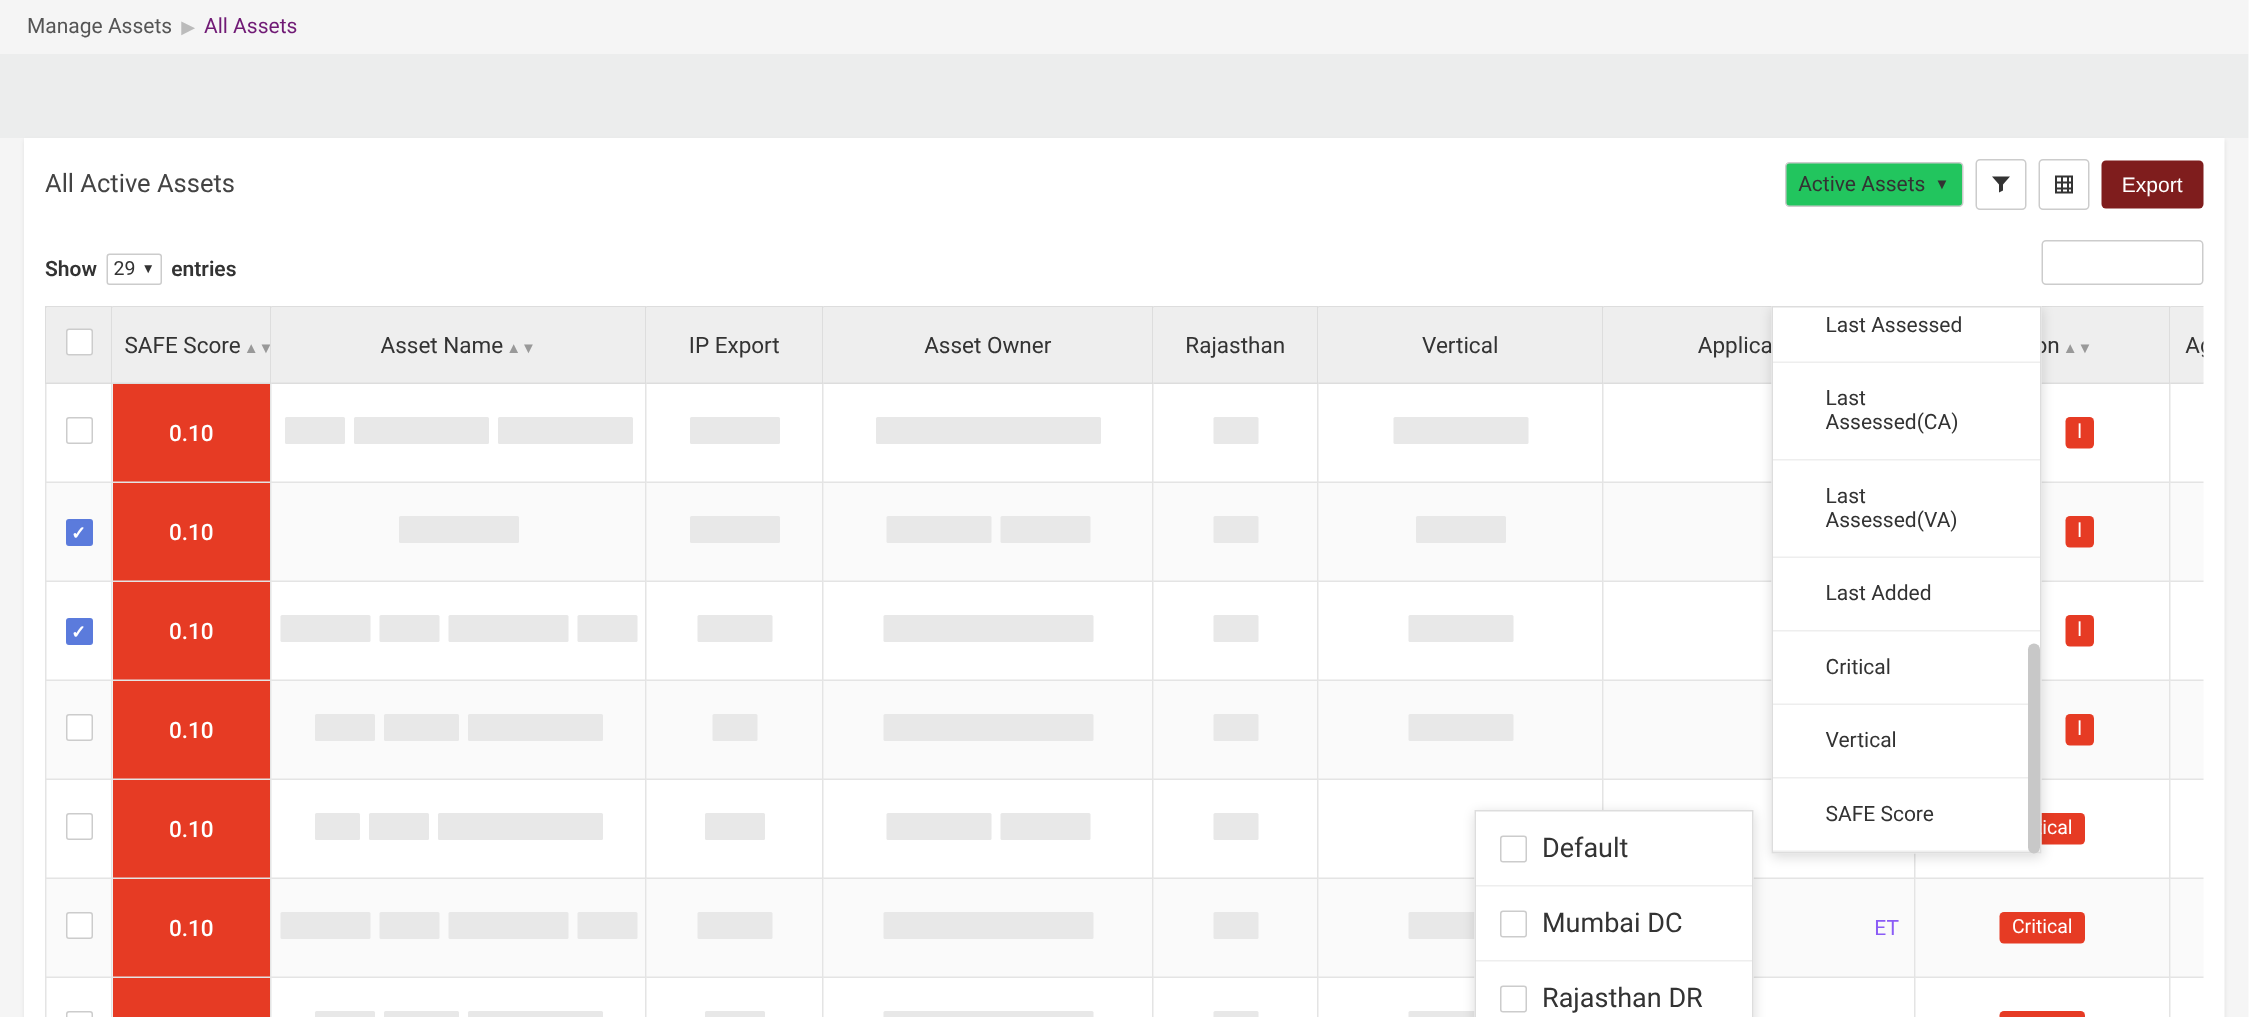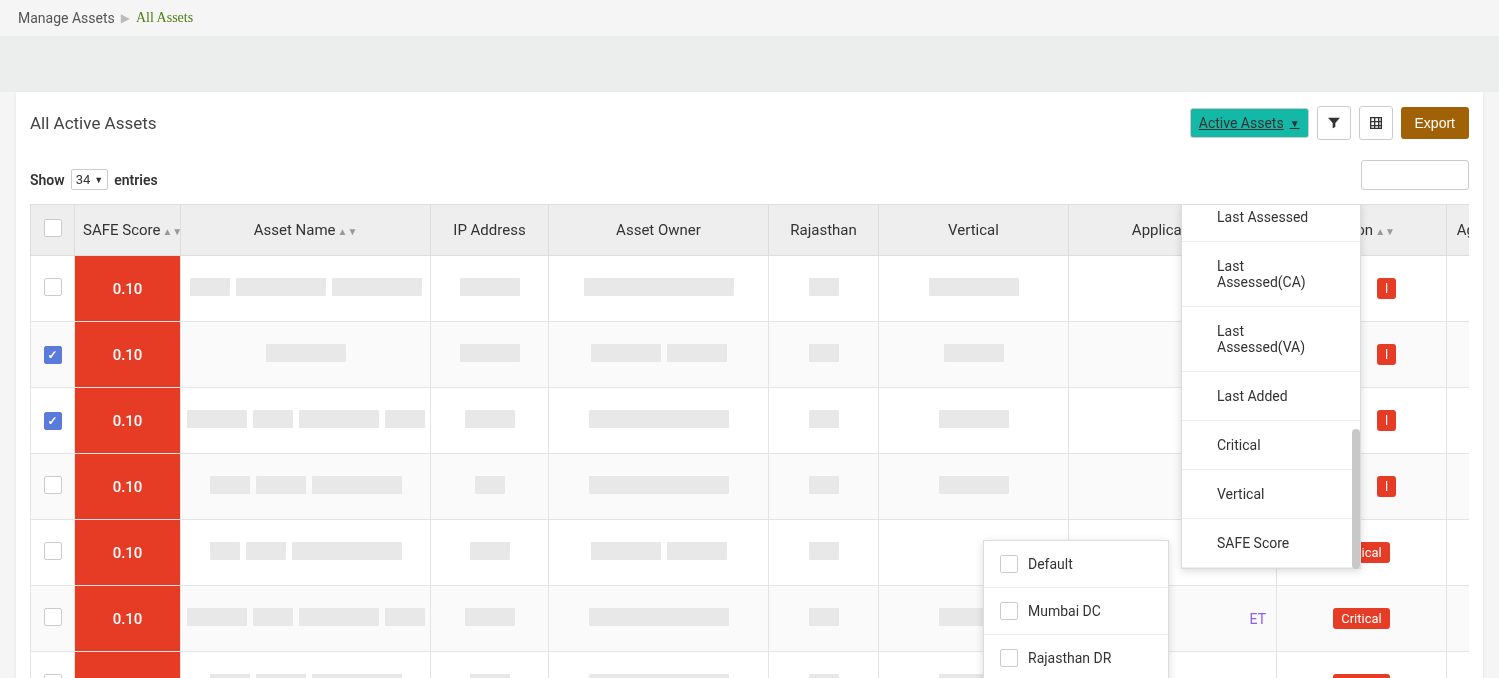--- a/index.html
+++ b/index.html
@@ -24,22 +24,21 @@
     }
     .breadcrumb .crumb {
       cursor: pointer;
     }
     .breadcrumb .sep {
       margin: 0 6px;
       color: #bbb;
       font-size: 12px;
     }
     .breadcrumb .current {
-      color: #4d7c0f;
-      font-family: Liberation Serif, serif;
+      color: #701a75;
     }
     .gap {
       height: 56px;
       background: #eceded;
     }
     
     .card {
       background: #fff;
       margin: 0 16px;
       box-shadow: 0 1px 3px rgba(0,0,0,0.08);
@@ -60,25 +59,24 @@
       align-items: center;
       gap: 8px;
     }
     .select-wrap {
       border: 1px solid #ccc;
       border-radius: 3px;
       padding: 6px 8px;
       display: flex;
       align-items: center;
       gap: 6px;
-      background: #14b8a6;
+      background: #22c55e;
       cursor: pointer;
       font-size: 14px;
       color: #333;
-      text-decoration: underline;
     }
     .select-wrap .chev {
       font-size: 10px;
       color: #333;
     }
     .icon-btn {
       width: 34px;
       height: 34px;
       border: 1px solid #ccc;
       border-radius: 3px;
@@ -87,21 +85,21 @@
       justify-content: center;
       cursor: pointer;
       background: #fff;
     }
     .icon-btn svg {
       width: 16px;
       height: 16px;
       fill: #333;
     }
     .export-btn {
-      background: #a16207;
+      background: #7f1d1d;
       color: #fff;
       border: none;
       padding: 8px 14px;
       border-radius: 3px;
       cursor: pointer;
       font-size: 14px;
     }
     
     .controls-row {
       display: flex;
@@ -278,21 +276,21 @@
       box-shadow: 0 2px 8px rgba(0,0,0,0.15);
       z-index: 5;
     }
     .site-menu-item {
       display: flex;
       align-items: center;
       gap: 10px;
       padding: 14px 16px;
       border-bottom: 1px solid #eee;
       cursor: pointer;
-      font-size: 14px;
+      font-size: 18px;
       color: #333;
     }
     .site-menu-item:last-child {
       border-bottom: none;
     }
     .site-check {
       width: 18px;
       height: 18px;
       border: 1px solid #ccc;
       border-radius: 2px;
@@ -330,21 +328,21 @@
           </svg>
       </div>
       <button class="export-btn">Export</button>
     </div>
   </div>
 
   <div class="controls-row">
     <div class="show-entries">
       <span class="bold">Show</span>
       <div class="select-sm">
-        <span>34</span>
+        <span>29</span>
         <span class="chev">▼</span>
       </div>
       <span class="bold">entries</span>
     </div>
     <div class="search"></div>
   </div>
 
   <div class="table-wrap">
     <table>
       <thead>
@@ -352,21 +350,21 @@
           <th class="col-check">
             <span class="checkbox"></span>
           </th>
           <th class="col-safe">
             <span>SAFE Score</span><span class="sort-icons">▲▼</span>
           </th>
           <th class="col-name">
             <span>Asset Name</span><span class="sort-icons">▲▼</span>
           </th>
           <th class="col-ip">
-            <span>IP Address</span>
+            <span>IP Export</span>
           </th>
           <th class="col-owner">
             <span>Asset Owner</span>
           </th>
           <th class="col-dept">
             <span>Rajasthan</span>
           </th>
           <th class="col-vert">
             <span>Vertical</span>
           </th>

